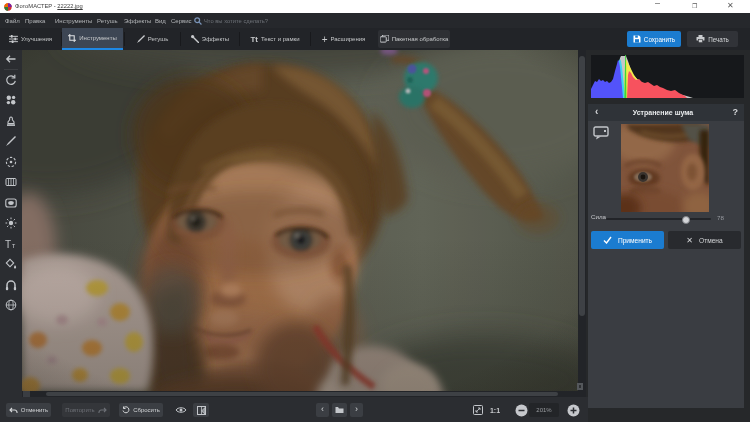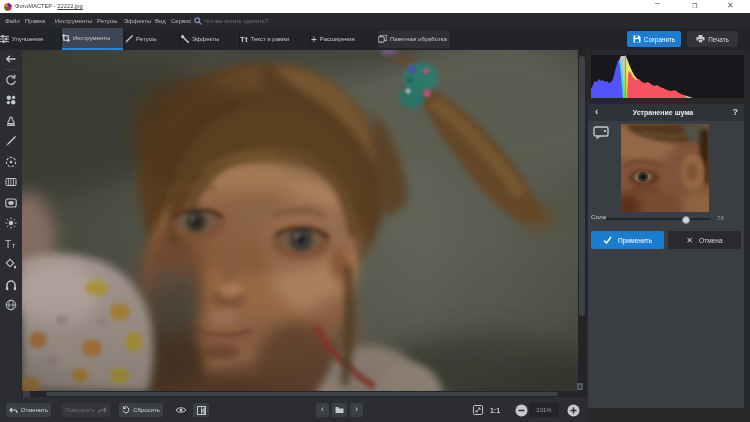--- a/index.html
+++ b/index.html
@@ -10,21 +10,21 @@
 
 #titlebar { left:0; top:0; width:750px; height:13px; background:#ffffff; }
 #titlebar .title { position:absolute; left:15px; top:3px; font-size:5.8px; color:#3c3c3c; }
 #winbtns span { position:absolute; color:#5a5a5a; }
 
 #menubar { left:0; top:13px; width:750px; height:15px; background:#26282c; color:#b4b6b9; font-size:6px; }
 #menubar .mi { position:absolute; top:5px; }
 #menubar .ph { color:#6e7278; font-size:5.8px; }
 
 #tabbar { left:0; top:28px; width:750px; height:22px; background:#222428; }
-.tab { position:absolute; top:0; height:22px; color:#c6c8ca; font-size:6px; display:flex; align-items:center; justify-content:flex-start; }
+.tab { position:absolute; top:0; height:22px; color:#c6c8ca; font-size:6px; display:flex; align-items:center; justify-content:center; }
 .tabsep { position:absolute; top:4px; height:14px; width:1px; background:#18191c; }
 .tab.sel { background:#3d4654; border-bottom:2px solid #1e88e5; }
 
 #ltools { left:0; top:50px; width:22px; height:347px; background:#2b2d31; }
 #ltools svg { position:absolute; left:5px; }
 #ltools .sep { position:absolute; left:4px; width:14px; height:1px; background:#3c3e42; top:19px; }
 
 #canvas { left:22px; top:50px; width:556px; height:341px; overflow:hidden; background:#585c51; }
 
 #vsb { left:578px; top:50px; width:8px; height:341px; background:#222428; }

